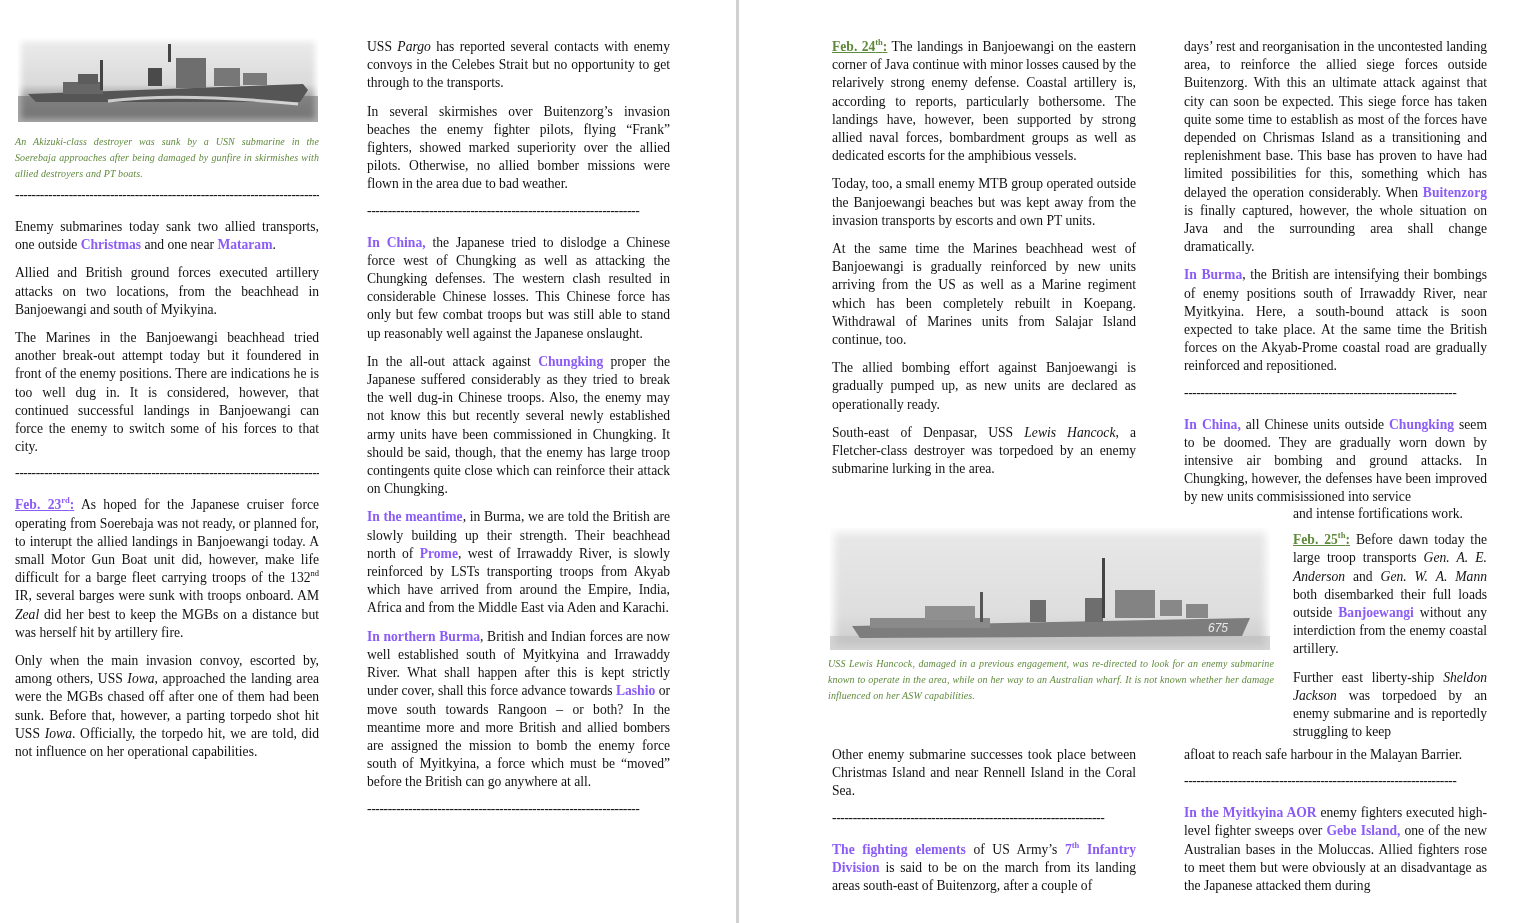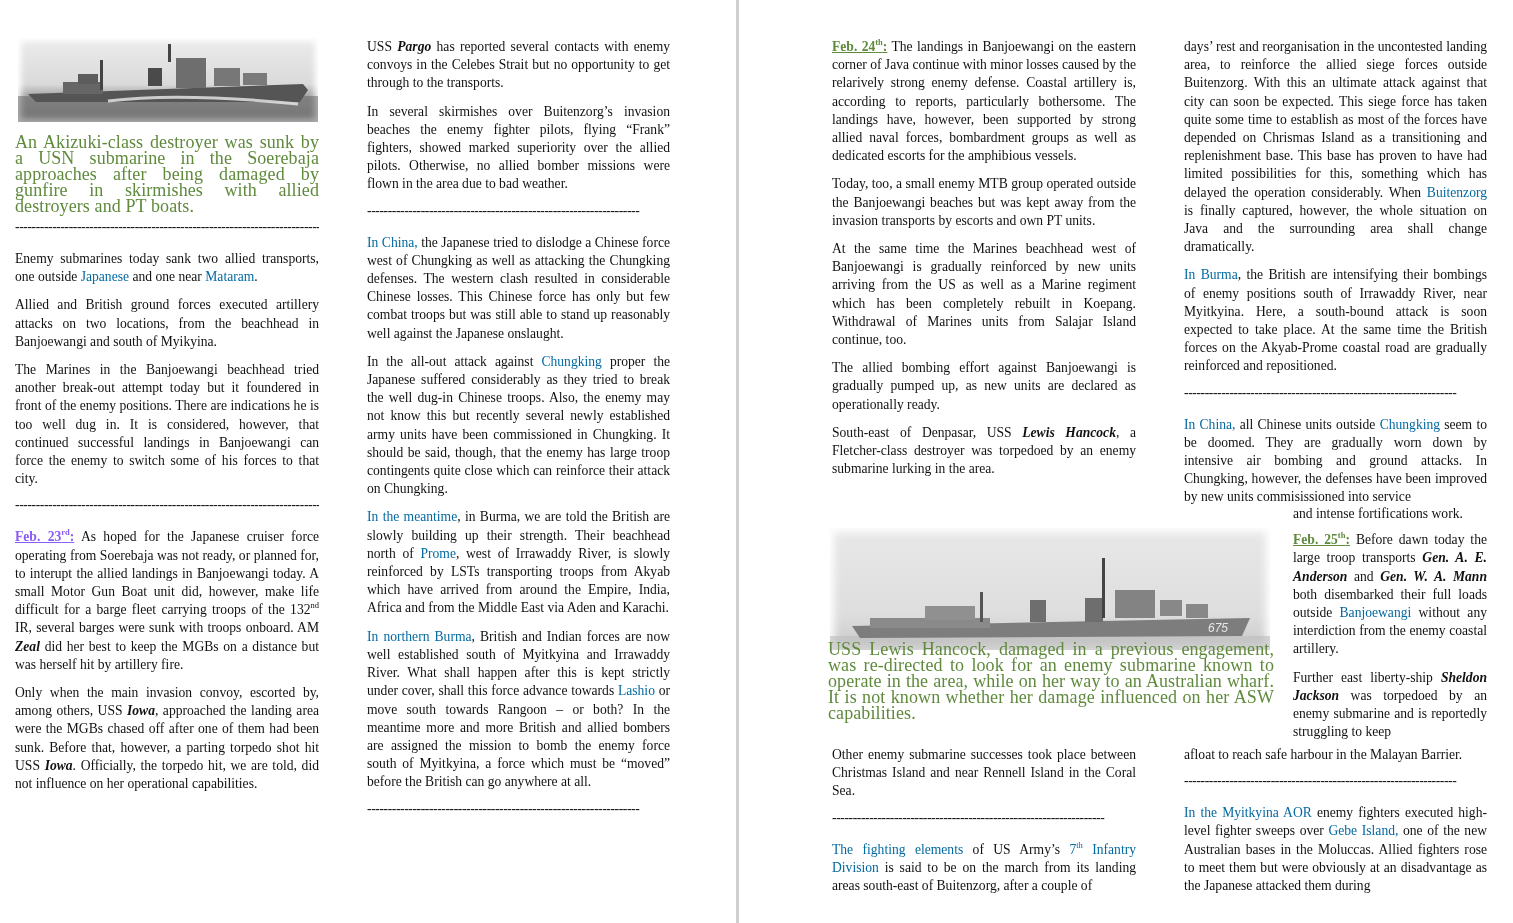--- a/index.html
+++ b/index.html
@@ -2,29 +2,29 @@
 <html><head>
 <meta charset="utf-8">
 <style>
   html, body { margin:0; padding:0; }
   body {
     width:1513px; height:923px; overflow:hidden; background:#ffffff; position:relative;
     font-family:"Liberation Serif", "DejaVu Serif", serif; color:#111;
   }
   .col { position:absolute; font-size:13.6px; line-height:18.2px; text-align:justify; }
   .col p { margin:0 0 10px 0; }
-  .hl { color:#0369a1; font-weight:normal; }
+  .hl { color:#8b5cf6; font-weight:bold; }
   .date { color:#8b5cf6; font-weight:bold; text-decoration:underline; }
   .date.green { color:#5f8a3c; }
   .rule { font-family:"Liberation Serif", serif; color:#111; white-space:nowrap; overflow:hidden; margin:6px 0 16px 0; height:14px; line-height:14px; letter-spacing:-0.4px; }
-  .caption { color:#5f8a3c; font-size:18px; line-height:16px; text-align:justify; letter-spacing:0.1px; }
+  .caption { color:#5f8a3c; font-style:italic; font-size:10px; line-height:16px; text-align:justify; letter-spacing:0.1px; }
   .divider { position:absolute; left:736px; top:0; width:3px; height:923px; background:#d0d0d0; }
   .photo { position:absolute; overflow:hidden; }
   sup { font-size:8.5px; line-height:0; vertical-align:super; }
-  i { font-style:italic;font-weight:bold; }
+  i { font-style:italic; }
 </style>
 </head>
 <body>
 
 <div class="divider"></div>
 
 <div class="col" style="left:15px; top:38px; width:304px;">
   <div class="photo" style="position:relative; width:300px; height:84px; margin:0 0 12px 3px; background:linear-gradient(180deg,#ececec 0%,#dadada 55%,#9a9a9a 72%,#7d7d7d 100%); box-shadow:0 0 6px 3px #fff inset;">
     <svg width="300" height="84" viewBox="0 0 300 84">
       <rect x="0" y="58" width="300" height="26" fill="#6b6b6b" opacity="0.55"></rect>
@@ -35,21 +35,21 @@
       <rect x="130" y="30" width="14" height="18" fill="#4a4a4a"></rect>
       <rect x="158" y="20" width="30" height="30" fill="#6e6e6e"></rect>
       <rect x="150" y="6" width="3" height="18" fill="#444"></rect>
       <rect x="196" y="30" width="26" height="18" fill="#777"></rect>
       <rect x="225" y="35" width="24" height="12" fill="#7a7a7a"></rect>
       <path d="M90,63 Q160,54 280,66" stroke="#eaeaea" stroke-width="3" fill="none" opacity="0.8"></path>
     </svg>
   </div>
   <div class="caption">An Akizuki-class destroyer was sunk by a USN submarine in the Soerebaja approaches after being damaged by gunfire in skirmishes with allied destroyers and PT boats.</div>
   <div class="rule">---------------------------------------------------------------------------</div>
-  <p><span>Enemy submarines today sank two allied transports, one outside </span><span class="hl">Japanese</span><span> and one near </span><span class="hl">Mataram</span><span>.</span></p>
+  <p><span>Enemy submarines today sank two allied transports, one outside </span><span class="hl">Christmas</span><span> and one near </span><span class="hl">Mataram</span><span>.</span></p>
   <p>Allied and British ground forces executed artillery attacks on two locations, from the beachhead in Banjoewangi and south of Myikyina.</p>
   <p>The Marines in the Banjoewangi beachhead tried another break-out attempt today but it foundered in front of the enemy positions. There are indications he is too well dug in. It is considered, however, that continued successful landings in Banjoewangi can force the enemy to switch some of his forces to that city.</p>
   <div class="rule">---------------------------------------------------------------------------</div>
   <p><span class="date"><span>Feb. 23</span><sup>rd</sup><span>:</span></span><span> As hoped for the Japanese cruiser force operating from Soerebaja was not ready, or planned for, to interupt the allied landings in Banjoewangi today. A small Motor Gun Boat unit did, however, make life difficult for a barge fleet carrying troops of the 132</span><sup>nd</sup><span> IR, several barges were sunk with troops onboard. AM </span><i>Zeal</i><span> did her best to keep the MGBs on a distance but was herself hit by artillery fire.</span></p>
   <p><span>Only when the main invasion convoy, escorted by, among others, USS </span><i>Iowa</i><span>, approached the landing area were the MGBs chased off after one of them had been sunk. Before that, however, a parting torpedo shot hit USS </span><i>Iowa</i><span>. Officially, the torpedo hit, we are told, did not influence on her operational capabilities.</span></p>
 </div>
 
 <div class="col" style="left:367px; top:38px; width:303px;">
   <p><span>USS </span><i>Pargo</i><span> has reported several contacts with enemy convoys in the Celebes Strait but no opportunity to get through to the transports.</span></p>
   <p>In several skirmishes over Buitenzorg’s invasion beaches the enemy fighter pilots, flying “Frank” fighters, showed marked superiority over the allied pilots. Otherwise, no allied bomber missions were flown in the area due to bad weather.</p>
@@ -78,21 +78,21 @@
     <rect x="150" y="64" width="3" height="30" fill="#555"></rect>
     <rect x="200" y="72" width="16" height="22" fill="#6e6e6e"></rect>
     <rect x="255" y="70" width="18" height="24" fill="#6e6e6e"></rect>
     <rect x="272" y="30" width="3" height="60" fill="#444"></rect>
     <rect x="285" y="62" width="40" height="28" fill="#838383"></rect>
     <rect x="330" y="72" width="22" height="16" fill="#888"></rect>
     <rect x="356" y="76" width="22" height="14" fill="#888"></rect>
     <text x="378" y="104" font-family="Liberation Sans, sans-serif" font-size="12" fill="#e8e8e8" font-style="italic">675</text>
   </svg>
 </div>
-<div class="caption" style="position:absolute; left:828px; top:641px; width:446px;">USS Lewis Hancock, damaged in a previous engagement, was re-directed to look for an enemy submarine known to operate in the area, while on her way to an Australian wharf. It is not known whether her damage influenced on her ASW capabilities.</div>
+<div class="caption" style="position:absolute; left:828px; top:656px; width:446px;">USS Lewis Hancock, damaged in a previous engagement, was re-directed to look for an enemy submarine known to operate in the area, while on her way to an Australian wharf. It is not known whether her damage influenced on her ASW capabilities.</div>
 
 <div class="col" style="left:832px; top:746px; width:304px;">
   <p>Other enemy submarine successes took place between Christmas Island and near Rennell Island in the Coral Sea.</p>
   <div class="rule">------------------------------------------------------------------</div>
   <p><span class="hl">The fighting elements</span><span> of US Army’s </span><span class="hl"><span>7</span><sup>th</sup><span> Infantry Division</span></span><span> is said to be on the march from its landing areas south-east of Buitenzorg, after a couple of</span></p>
 </div>
 
 <div class="col" style="left:1184px; top:38px; width:303px;">
   <p><span>days’ rest and reorganisation in the uncontested landing area, to reinforce the allied siege forces outside Buitenzorg. With this an ultimate attack against that city can soon be expected. This siege force has taken quite some time to establish as most of the forces have depended on Chrismas Island as a transitioning and replenishment base. This base has proven to have had limited possibilities for this, something which has delayed the operation considerably. When </span><span class="hl">Buitenzorg</span><span> is finally captured, however, the whole situation on Java and the surrounding area shall change dramatically.</span></p>
   <p><span class="hl">In Burma</span><span>, the British are intensifying their bombings of enemy positions south of Irrawaddy River, near Myitkyina. Here, a south-bound attack is soon expected to take place. At the same time the British forces on the Akyab-Prome coastal road are gradually reinforced and repositioned.</span></p>

